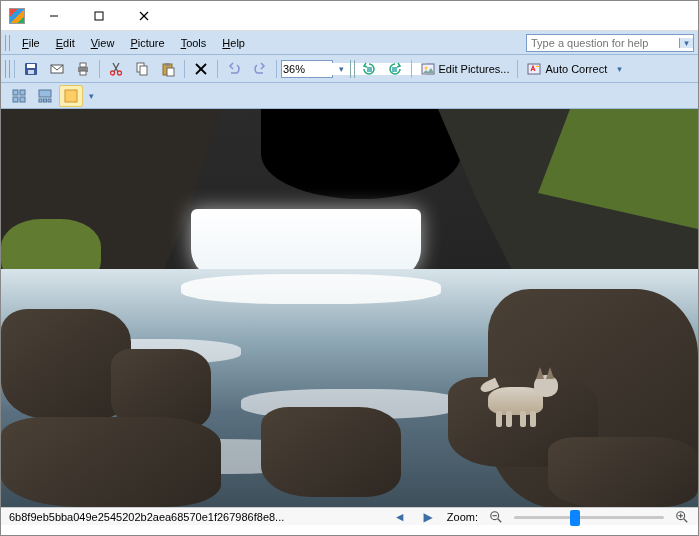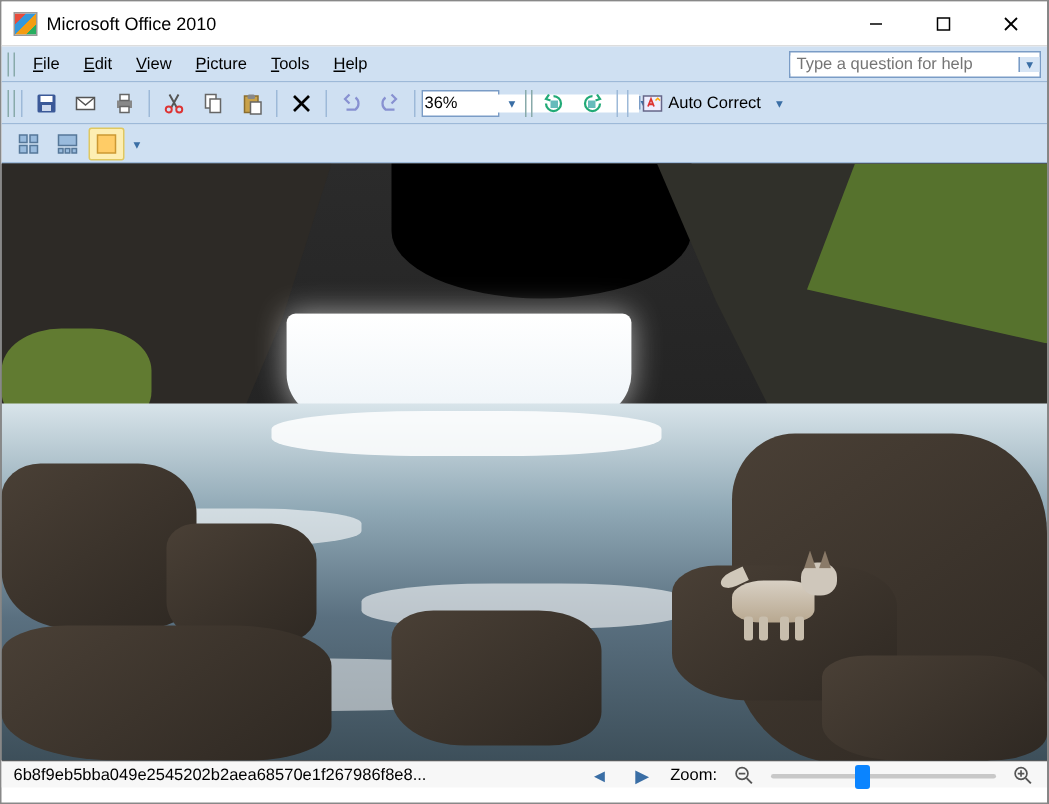--- a/index.html
+++ b/index.html
@@ -61,21 +61,20 @@
 .mag { width: 16px; height: 16px; display: inline-flex; align-items: center; justify-content: center; }
 .slider { position: relative; width: 150px; height: 18px; }
 .slider-track { position: absolute; left: 0; right: 0; top: 8px; height: 3px; background: #c8c8c8; border-radius: 2px; }
 .slider-thumb { position: absolute; top: 2px; width: 10px; height: 16px; background: #0a84ff; border-radius: 2px; }
 </style>
 </head>
 <body>
 
 <div class="titlebar">
   <div class="app-icon"></div>
-  <div class="title-text">Microsoft Office 2010</div>
   <div class="win-controls">
     <div class="win-btn">
       <svg viewBox="0 0 10 10" width="10" height="10">
           <line x1="1" y1="5" x2="9" y2="5" stroke="#000" stroke-width="1"></line>
         </svg>
     </div>
     <div class="win-btn">
       <svg viewBox="0 0 10 10" width="10" height="10">
           <rect x="1" y="1" width="8" height="8" fill="none" stroke="#000" stroke-width="1"></rect>
         </svg>
@@ -184,20 +183,28 @@
       </svg>
     </div>
   <div class="tbtn">
       <svg viewBox="0 0 16 16">
         <path d="M8 3a5 5 0 1 0 5 5" fill="none" stroke="#2a7" stroke-width="1.5"></path>
         <path d="M11 2l2 3-3 1" fill="none" stroke="#2a7" stroke-width="1.5"></path>
         <rect x="5" y="6" width="5" height="5" fill="#6bb"></rect>
       </svg>
     </div>
   <div class="sep"></div>
+  <div class="tbtn">
+    <svg viewBox="0 0 16 16">
+        <rect x="2" y="3" width="12" height="10" fill="#eef" stroke="#668"></rect>
+        <circle cx="6" cy="7" r="1.5" fill="#fc3"></circle>
+        <path d="M3 12l3-3 2 2 3-4 3 5" fill="#7a9"></path>
+      </svg>
+    <span class="lbl">Edit Pictures...</span>
+  </div>
   <div class="sep"></div>
   <div class="tbtn">
     <svg viewBox="0 0 16 16">
         <rect x="2" y="3" width="12" height="10" fill="#eef" stroke="#668"></rect>
         <path d="M5 10l2-5 2 5M5.5 8.5h3" stroke="#d33" fill="none" stroke-width="1.2"></path>
         <path d="M10 6l1.5-1.5L13 6" stroke="#fa0" fill="none"></path>
       </svg>
     <span class="lbl">Auto Correct</span>
   </div>
   <div class="tbtn" style="min-width:12px">

